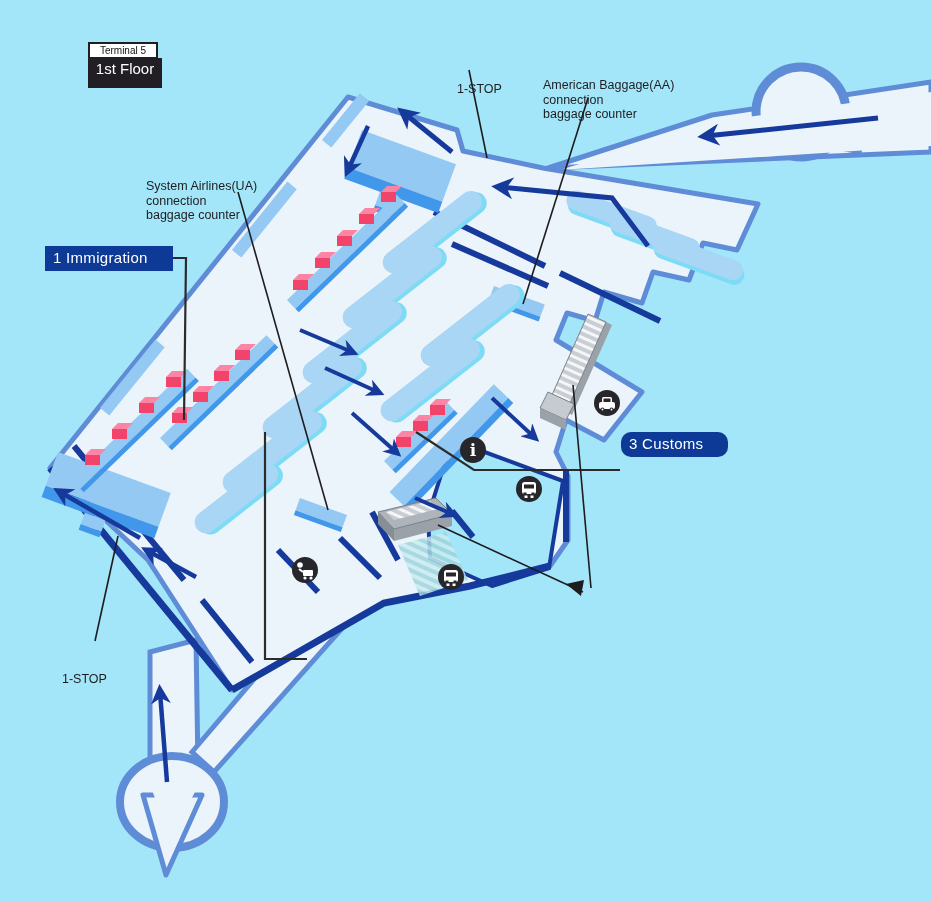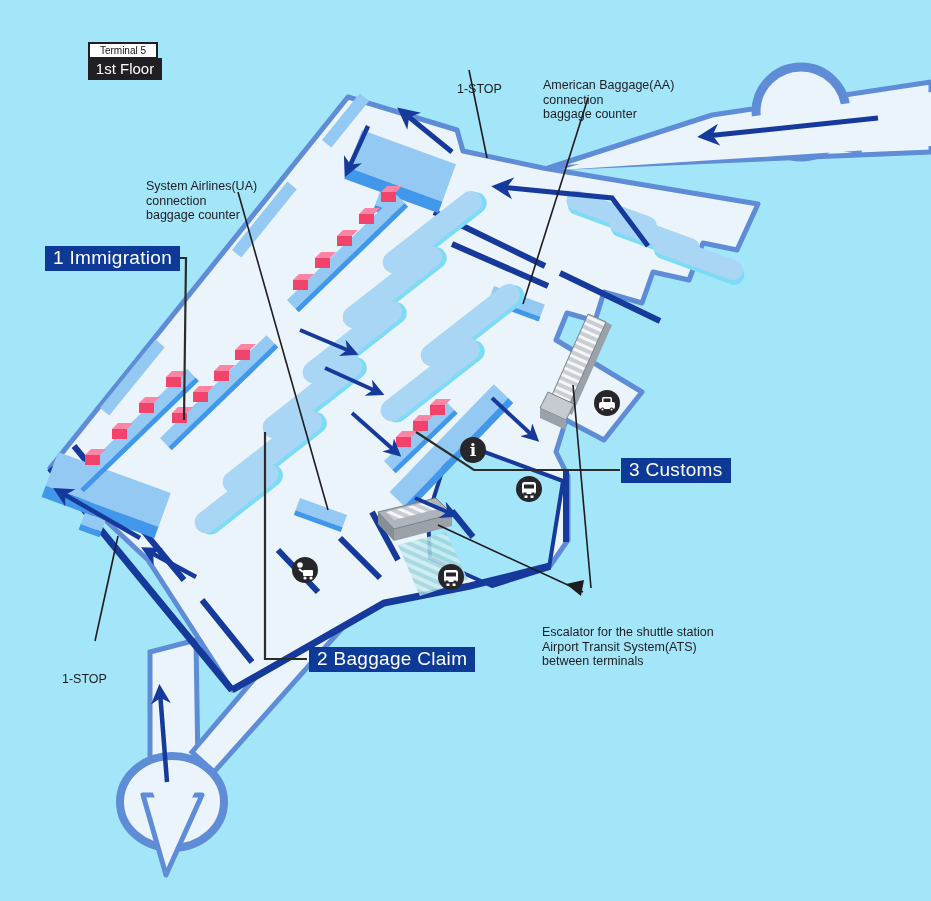--- a/index.html
+++ b/index.html
@@ -1,25 +1,25 @@
 <!DOCTYPE html>
 <html><head>
 <meta charset="utf-8">
 <style>
   html,body{margin:0;padding:0;}
   .stage{position:relative;width:931px;height:901px;background:#A4E6F9;overflow:hidden;
          font-family:"Liberation Sans",sans-serif;}
   svg{position:absolute;left:0;top:0;}
   .lbl{position:absolute;color:#1D1D1F;font-size:12.5px;line-height:14.5px;white-space:nowrap;margin-top:28px;}
-  .callout{position:absolute;background:#0C3A96;color:#fff;font-size:19px;line-height:20px;
-           padding:2px 8px 3px 8px;white-space:nowrap;letter-spacing:.3px;}
+  .callout{position:absolute;background:#0C3A96;color:#fff;font-size:15px;line-height:20px;
+           padding:2px 25px 3px 8px;white-space:nowrap;letter-spacing:.3px;}
   .badge{position:absolute;left:88px;top:42px;}
   .badge .t5{width:66px;height:13px;border:2px solid #1F1F23;background:#fff;
              font-size:10px;line-height:13px;text-align:center;color:#111;}
-  .badge .fl{width:74px;height:22px;background:#221F24;color:#fff;font-size:15px;
+  .badge .fl{width:74px;height:30px;background:#221F24;color:#fff;font-size:15px;
              line-height:22px;text-align:center;margin-top:-1px;}
 </style>
 </head>
 <body>
 
 <div class="stage">
 
 <svg width="931" height="901" viewBox="0 0 931 901">
   <defs>
     <marker id="ah" viewBox="0 0 10 10" refX="6" refY="5" markerWidth="4.4" markerHeight="4.4" orient="auto">
@@ -266,24 +266,18 @@
   <div>baggage counter</div>
 </div>
 
 <div class="lbl" style="left:146px;top:151px;">
   <div>System Airlines(UA)</div>
   <div>connection</div>
   <div>baggage counter</div>
 </div>
 
 <div class="callout" style="left:45px;top:246px;">1 Immigration</div>
-<div class="callout" style="left:621px;top:458px;">3 Customs</div>
-<div class="callout" style="left:309px;top:647px;">2 Baggage Claim</div>
-
-<div class="lbl" style="left:542px;top:597px;">
-  <div>Escalator for the shuttle station</div>
-  <div>Airport Transit System(ATS)</div>
-  <div>between terminals</div>
-</div>
+<div class="callout" style="left:621px;top:432px;border-radius:10px;">3 Customs</div>
+
 
 <div class="lbl" style="left:62px;top:644px;">1-STOP</div>
 
 </div>
 
 </body></html>

